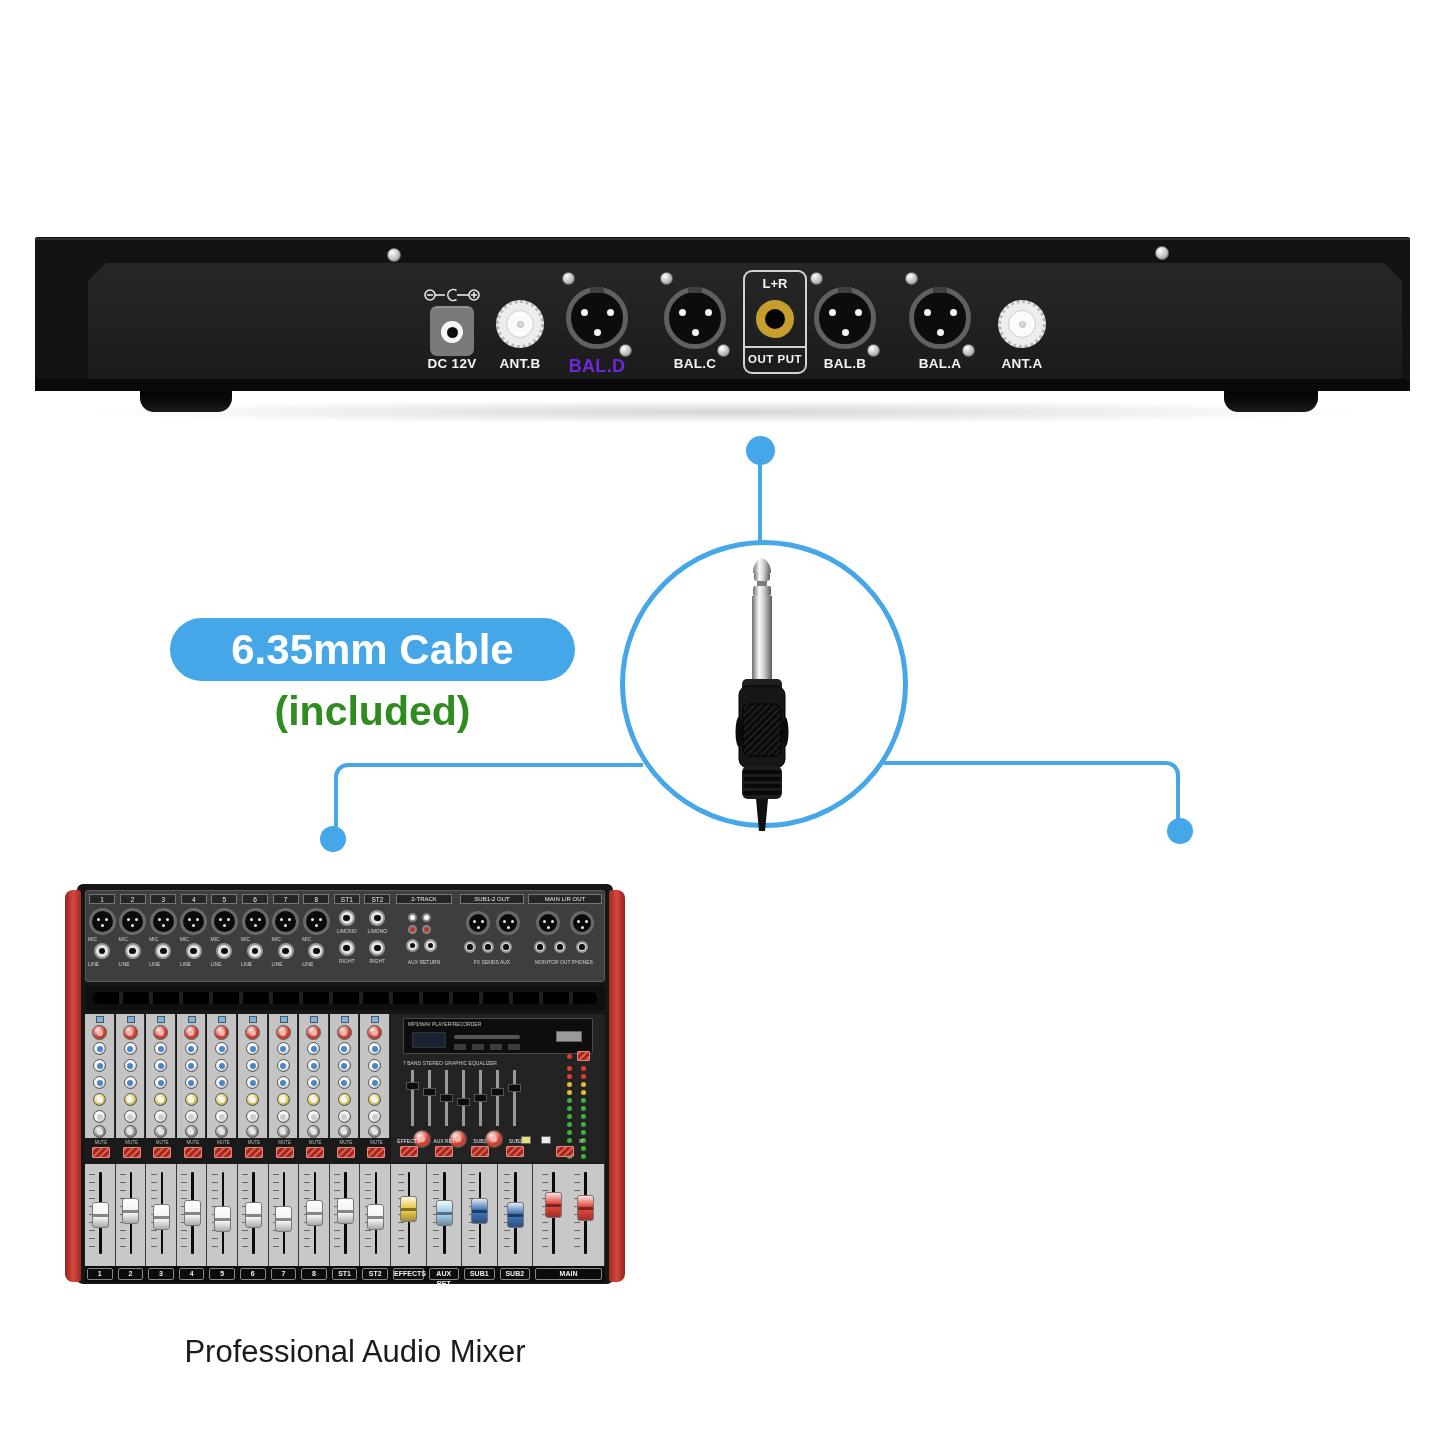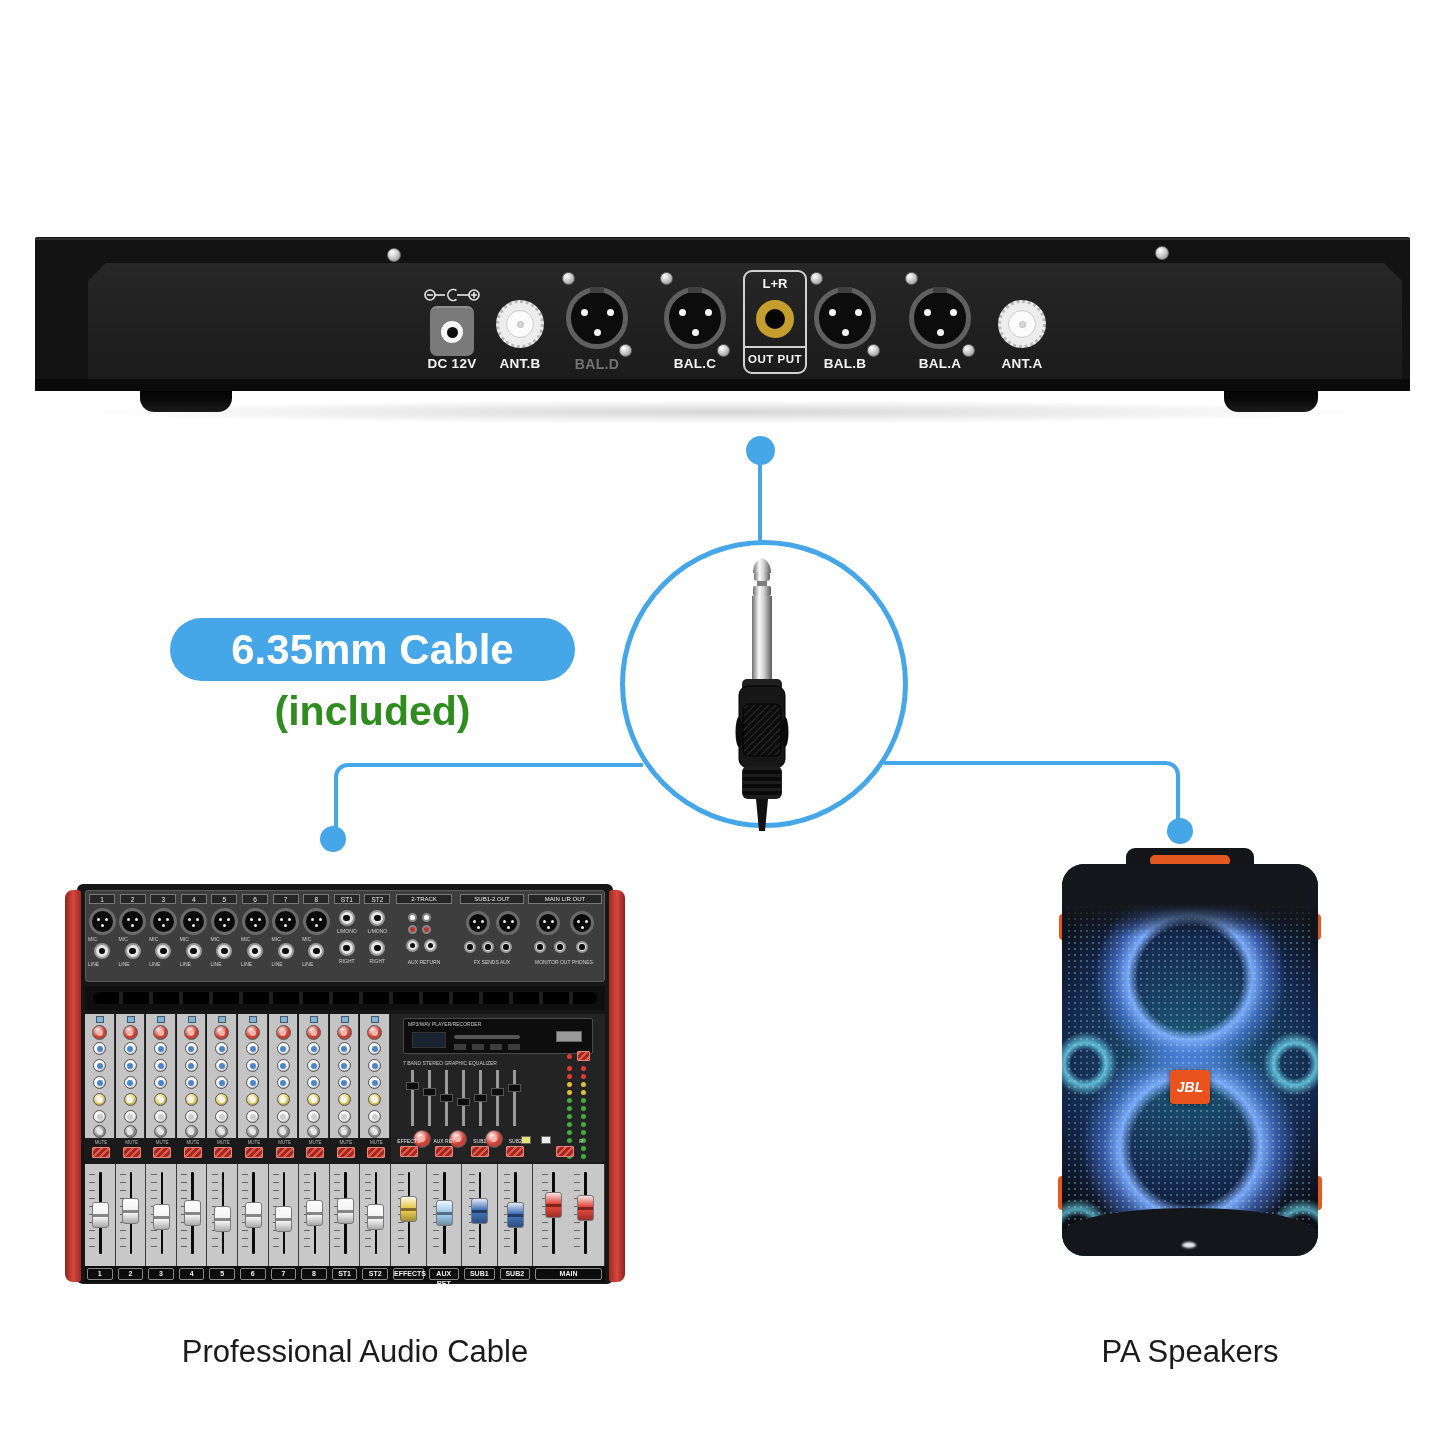--- a/index.html
+++ b/index.html
@@ -95,21 +95,21 @@
       <div style="position: absolute; box-sizing: border-box; left: 475px; top: 356px; width: 90px; text-align: center; color: rgb(244, 244, 244); font-size: 13.5px; font-weight: 700; letter-spacing: 0.3px;">ANT.B</div>
       <div style="position: absolute; box-sizing: border-box; left: 566px; top: 287px; width: 62px; height: 62px;">
         <div style="position: absolute; box-sizing: border-box; left: 0px; top: 0px; width: 62px; height: 62px; background: rgb(12, 12, 12); border: 5px solid rgb(96, 96, 96); border-radius: 50%;"></div>
         <div style="position: absolute; box-sizing: border-box; left: 24px; top: 0px; width: 14px; height: 6px; background: rgb(63, 63, 63);"></div>
         <div style="position: absolute; box-sizing: border-box; left: 14.5px; top: 21.5px; width: 7px; height: 7px; background: rgb(243, 243, 243); border-radius: 50%;"></div>
         <div style="position: absolute; box-sizing: border-box; left: 40.5px; top: 21.5px; width: 7px; height: 7px; background: rgb(243, 243, 243); border-radius: 50%;"></div>
         <div style="position: absolute; box-sizing: border-box; left: 27.5px; top: 41.5px; width: 7px; height: 7px; background: rgb(243, 243, 243); border-radius: 50%;"></div>
       </div>
       <div style="position: absolute; box-sizing: border-box; left: 562px; top: 272px; width: 13px; height: 13px; background: radial-gradient(circle at 35% 30%, rgb(255, 255, 255), rgb(184, 184, 184) 60%, rgb(126, 126, 126)); border: 1px solid rgb(102, 102, 102); border-radius: 50%;"></div>
       <div style="position: absolute; box-sizing: border-box; left: 619px; top: 344px; width: 13px; height: 13px; background: radial-gradient(circle at 35% 30%, rgb(255, 255, 255), rgb(184, 184, 184) 60%, rgb(126, 126, 126)); border: 1px solid rgb(102, 102, 102); border-radius: 50%;"></div>
-      <div style="position: absolute; box-sizing: border-box; left: 552px; top: 356px; width: 90px; text-align: center; color: #737373; font-size: 14px; font-weight: 700; letter-spacing: 0.3px;">BAL.D</div>
+      <div style="position: absolute; box-sizing: border-box; left: 552px; top: 356px; width: 90px; text-align: center; color: #6d28d9; font-size: 18px; font-weight: 700; letter-spacing: 0.3px;">BAL.D</div>
       <div style="position: absolute; box-sizing: border-box; left: 664px; top: 287px; width: 62px; height: 62px;">
         <div style="position: absolute; box-sizing: border-box; left: 0px; top: 0px; width: 62px; height: 62px; background: rgb(12, 12, 12); border: 5px solid rgb(96, 96, 96); border-radius: 50%;"></div>
         <div style="position: absolute; box-sizing: border-box; left: 24px; top: 0px; width: 14px; height: 6px; background: rgb(63, 63, 63);"></div>
         <div style="position: absolute; box-sizing: border-box; left: 14.5px; top: 21.5px; width: 7px; height: 7px; background: rgb(243, 243, 243); border-radius: 50%;"></div>
         <div style="position: absolute; box-sizing: border-box; left: 40.5px; top: 21.5px; width: 7px; height: 7px; background: rgb(243, 243, 243); border-radius: 50%;"></div>
         <div style="position: absolute; box-sizing: border-box; left: 27.5px; top: 41.5px; width: 7px; height: 7px; background: rgb(243, 243, 243); border-radius: 50%;"></div>
       </div>
       <div style="position: absolute; box-sizing: border-box; left: 660px; top: 272px; width: 13px; height: 13px; background: radial-gradient(circle at 35% 30%, rgb(255, 255, 255), rgb(184, 184, 184) 60%, rgb(126, 126, 126)); border: 1px solid rgb(102, 102, 102); border-radius: 50%;"></div>
       <div style="position: absolute; box-sizing: border-box; left: 717px; top: 344px; width: 13px; height: 13px; background: radial-gradient(circle at 35% 30%, rgb(255, 255, 255), rgb(184, 184, 184) 60%, rgb(126, 126, 126)); border: 1px solid rgb(102, 102, 102); border-radius: 50%;"></div>
       <div style="position: absolute; box-sizing: border-box; left: 650px; top: 356px; width: 90px; text-align: center; color: rgb(244, 244, 244); font-size: 13.5px; font-weight: 700; letter-spacing: 0.3px;">BAL.C</div>
@@ -949,35 +949,16 @@
           <div style="position: absolute; box-sizing: border-box; left: 308px; top: 2px; width: 30.5px; height: 12px; border: 1px solid rgb(136, 136, 136); border-radius: 2px; color: rgb(240, 240, 240); font-size: 7px; font-weight: 700; line-height: 10px; text-align: center;">EFFECTS</div>
           <div style="position: absolute; box-sizing: border-box; left: 343.5px; top: 2px; width: 30.5px; height: 12px; border: 1px solid rgb(136, 136, 136); border-radius: 2px; color: rgb(240, 240, 240); font-size: 7px; font-weight: 700; line-height: 10px; text-align: center;">AUX RET</div>
           <div style="position: absolute; box-sizing: border-box; left: 379px; top: 2px; width: 30.5px; height: 12px; border: 1px solid rgb(136, 136, 136); border-radius: 2px; color: rgb(240, 240, 240); font-size: 7px; font-weight: 700; line-height: 10px; text-align: center;">SUB1</div>
           <div style="position: absolute; box-sizing: border-box; left: 414.5px; top: 2px; width: 30.5px; height: 12px; border: 1px solid rgb(136, 136, 136); border-radius: 2px; color: rgb(240, 240, 240); font-size: 7px; font-weight: 700; line-height: 10px; text-align: center;">SUB2</div>
           <div style="position: absolute; box-sizing: border-box; left: 450px; top: 2px; width: 67px; height: 12px; border: 1px solid rgb(136, 136, 136); border-radius: 2px; color: rgb(240, 240, 240); font-size: 7px; font-weight: 700; line-height: 10px; text-align: center;">MAIN</div>
         </div>
       </div>
       <div style="position: absolute; box-sizing: border-box; left: 0px; top: 6px; width: 16px; height: 392px; border-radius: 8px 3px 3px 8px; background: linear-gradient(90deg, rgb(140, 36, 31), rgb(216, 71, 61) 50%, rgb(156, 43, 37));"></div>
       <div style="position: absolute; box-sizing: border-box; left: 544px; top: 6px; width: 16px; height: 392px; border-radius: 3px 8px 8px 3px; background: linear-gradient(270deg, rgb(140, 36, 31), rgb(216, 71, 61) 50%, rgb(156, 43, 37));"></div>
     </div>
-  <div id="mixer-caption" class="abs ctr caption">Professional  Audio Cable</div>
+  <div id="mixer-caption" class="abs ctr caption">Professional  Audio Mixer</div>
 
-  <div id="speaker" class="abs">
-    <div class="abs nub" style="left:-3px;top:66px;width:9px;height:26px;"></div>
-    <div class="abs nub" style="left:250px;top:66px;width:9px;height:26px;"></div>
-    <div class="abs nub" style="left:-4px;top:328px;width:10px;height:34px;"></div>
-    <div class="abs nub" style="left:250px;top:328px;width:10px;height:34px;"></div>
-    <div id="spk-handle" class="abs">
-      <div id="spk-slot" class="abs"></div>
-    </div>
-    <div id="spk-body" class="abs">
-      <div id="spk-glow" class="abs"></div>
-      <div id="spk-dots" class="abs"></div>
-      <div id="spk-topshade" class="abs"></div>
-      <div id="spk-base" class="abs">
-        <div id="spk-light" class="abs"></div>
-      </div>
-    </div>
-    <div id="spk-badge" class="abs">JBL</div>
-  </div>
-  <div id="speaker-caption" class="abs ctr caption">PA Speakers</div>
 
 </div>
 
 </body></html>

